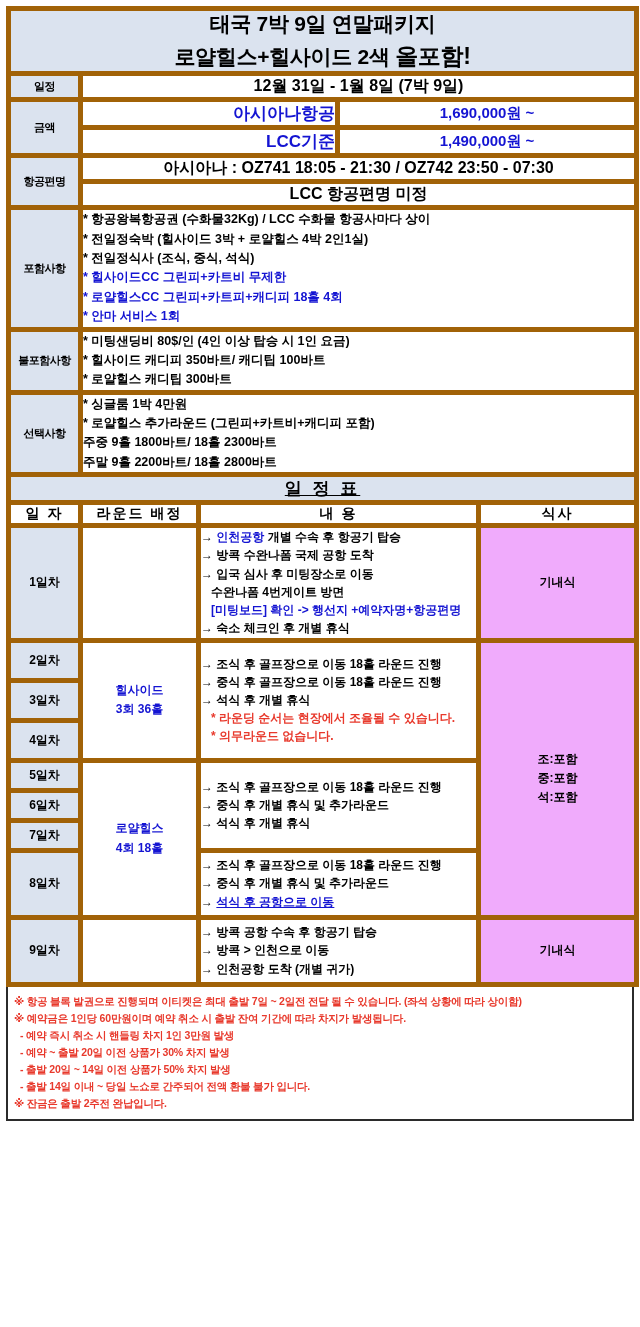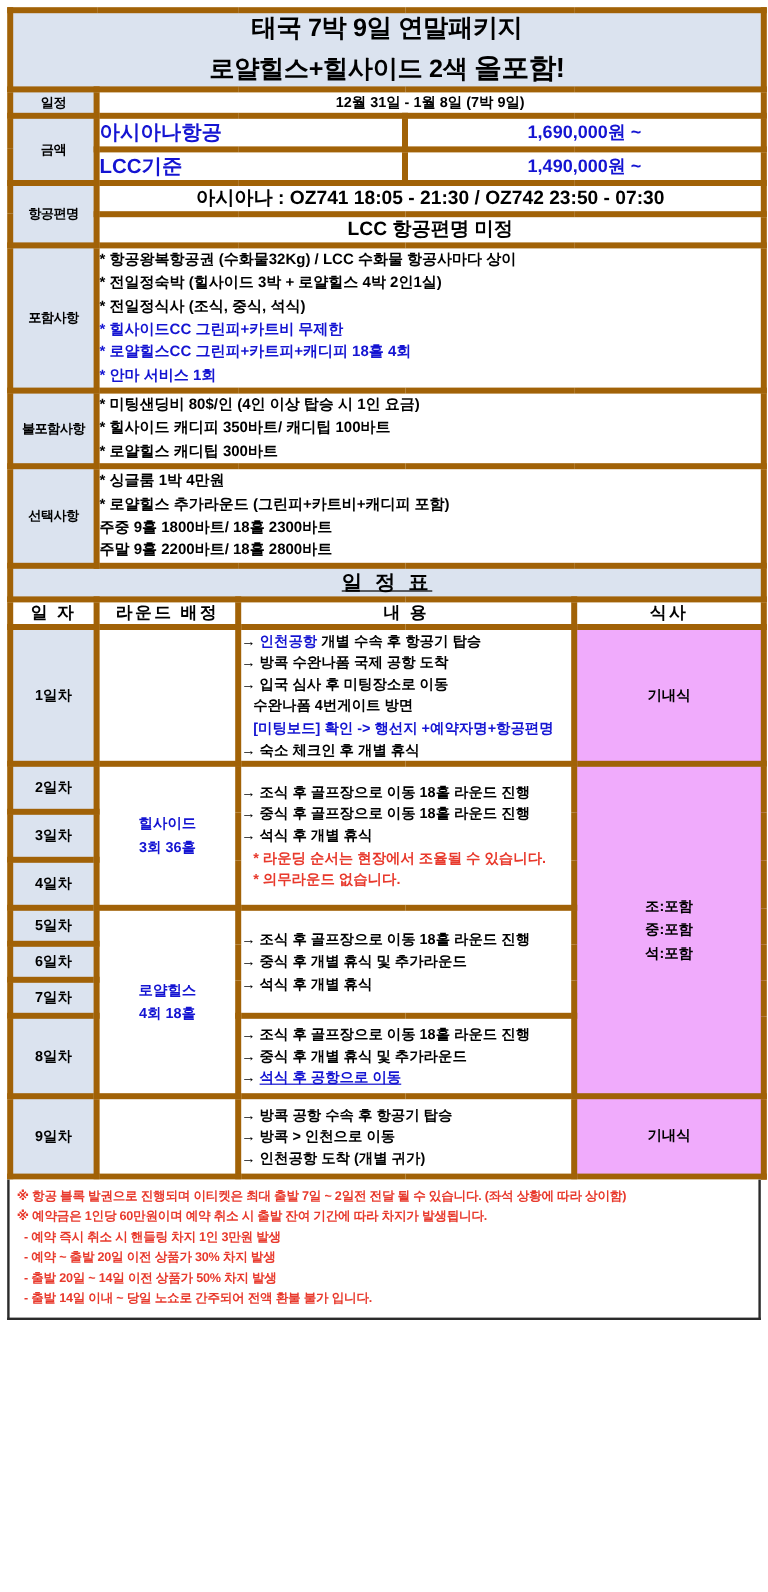--- a/index.html
+++ b/index.html
@@ -60,29 +60,29 @@
     font-size: 11px;
     font-weight: bold;
     letter-spacing: -0.5px;
     width: 72px;
   }
   .val {
     background: #ffffff;
     text-align: center;
   }
   .schedule-val {
-    font-size: 12px;
+    font-size: 16px;
     font-weight: bold;
     padding: 7px 0;
   }
   .price-name {
     font-size: 17px;
     font-weight: bold;
     color: #1414d2;
-    text-align: left;
+    text-align: right;
     padding: 6px 0;
     width: 249px;
   }
   .price-amt {
     font-size: 15px;
     font-weight: bold;
     color: #1414d2;
     text-align: center;
     padding: 6px 0;
   }
@@ -341,15 +341,16 @@
   </tbody>
     </table>
 
   <div class="notes">
       <div class="nl">※ 항공 블록 발권으로 진행되며 이티켓은 최대 출발 7일 ~ 2일전 전달 될 수 있습니다. (좌석 상황에 따라 상이함)</div>
       <div class="nl">※ 예약금은 1인당 60만원이며 예약 취소 시 출발 잔여 기간에 따라 차지가 발생됩니다.</div>
       <div class="nl sub">- 예약 즉시 취소 시 핸들링 차지 1인 3만원 발생</div>
       <div class="nl sub">- 예약 ~ 출발 20일 이전 상품가 30% 차지 발생</div>
       <div class="nl sub">- 출발 20일 ~ 14일 이전 상품가 50% 차지 발생</div>
       <div class="nl sub">- 출발 14일 이내 ~ 당일 노쇼로 간주되어 전액 환불 불가 입니다.</div>
+      <div class="nl">※ 잔금은 출발 2주전 완납입니다.</div>
     </div>
 
 </div>
 
 </body></html>

